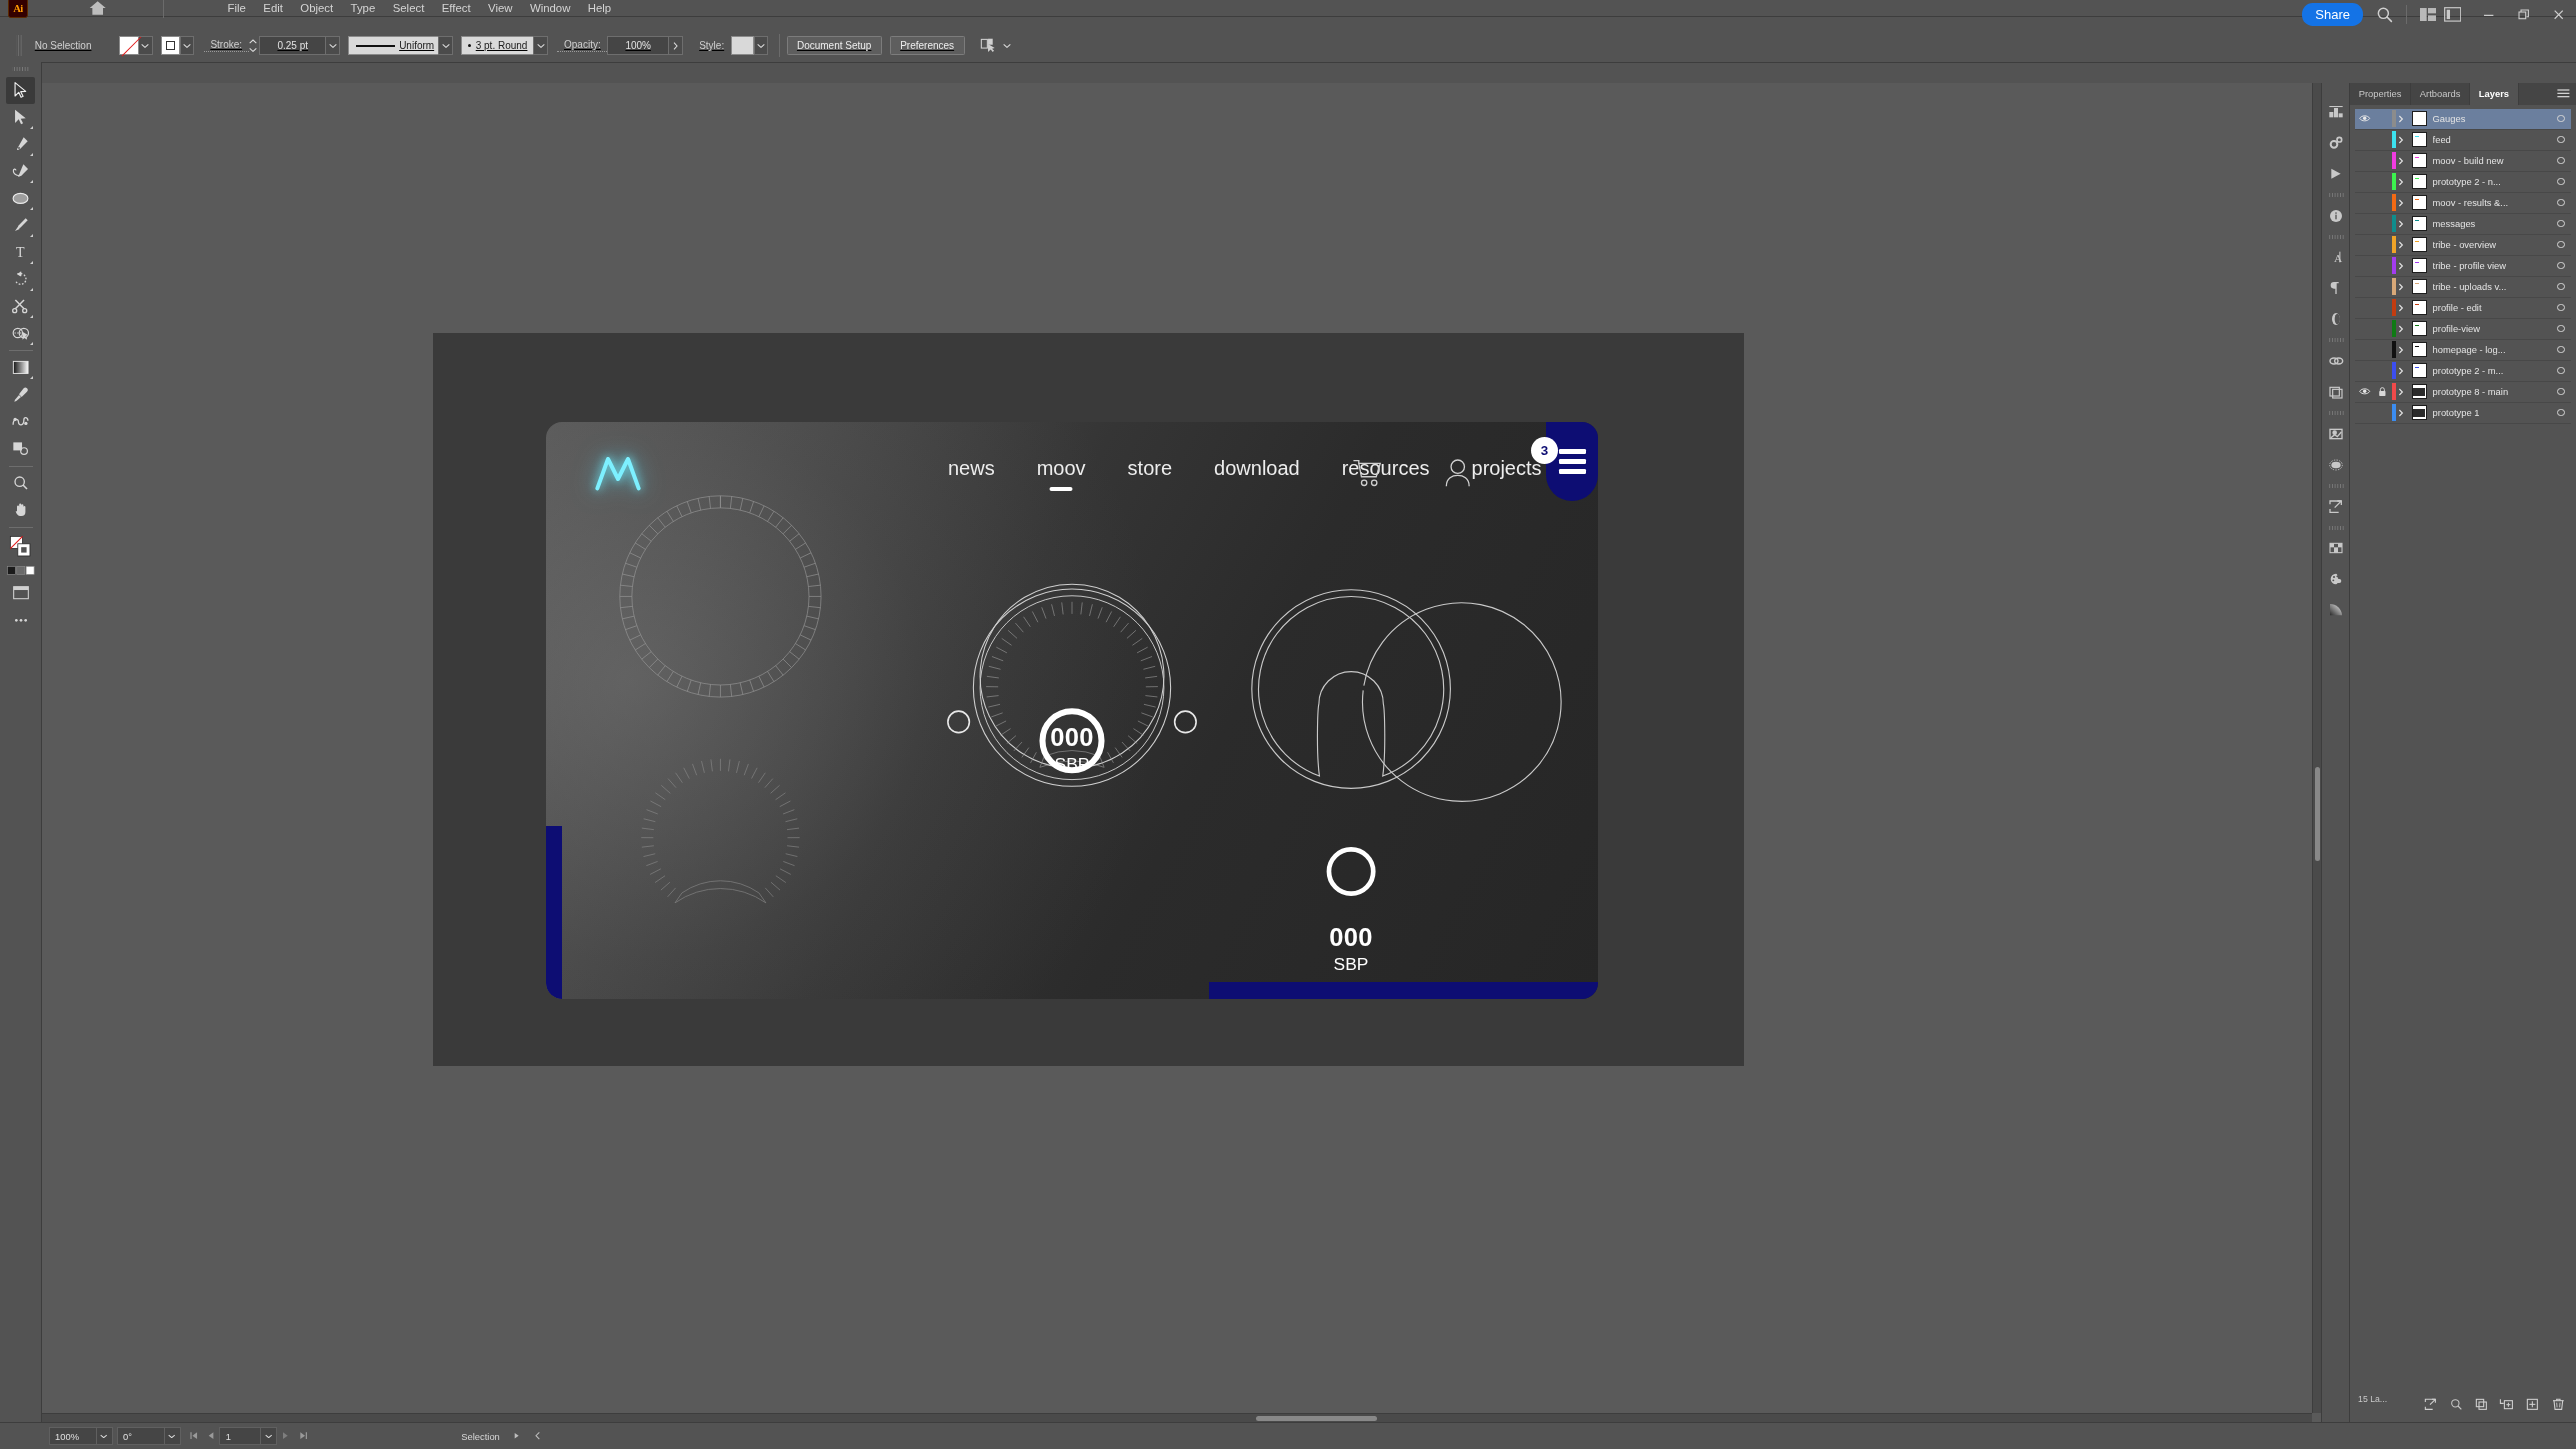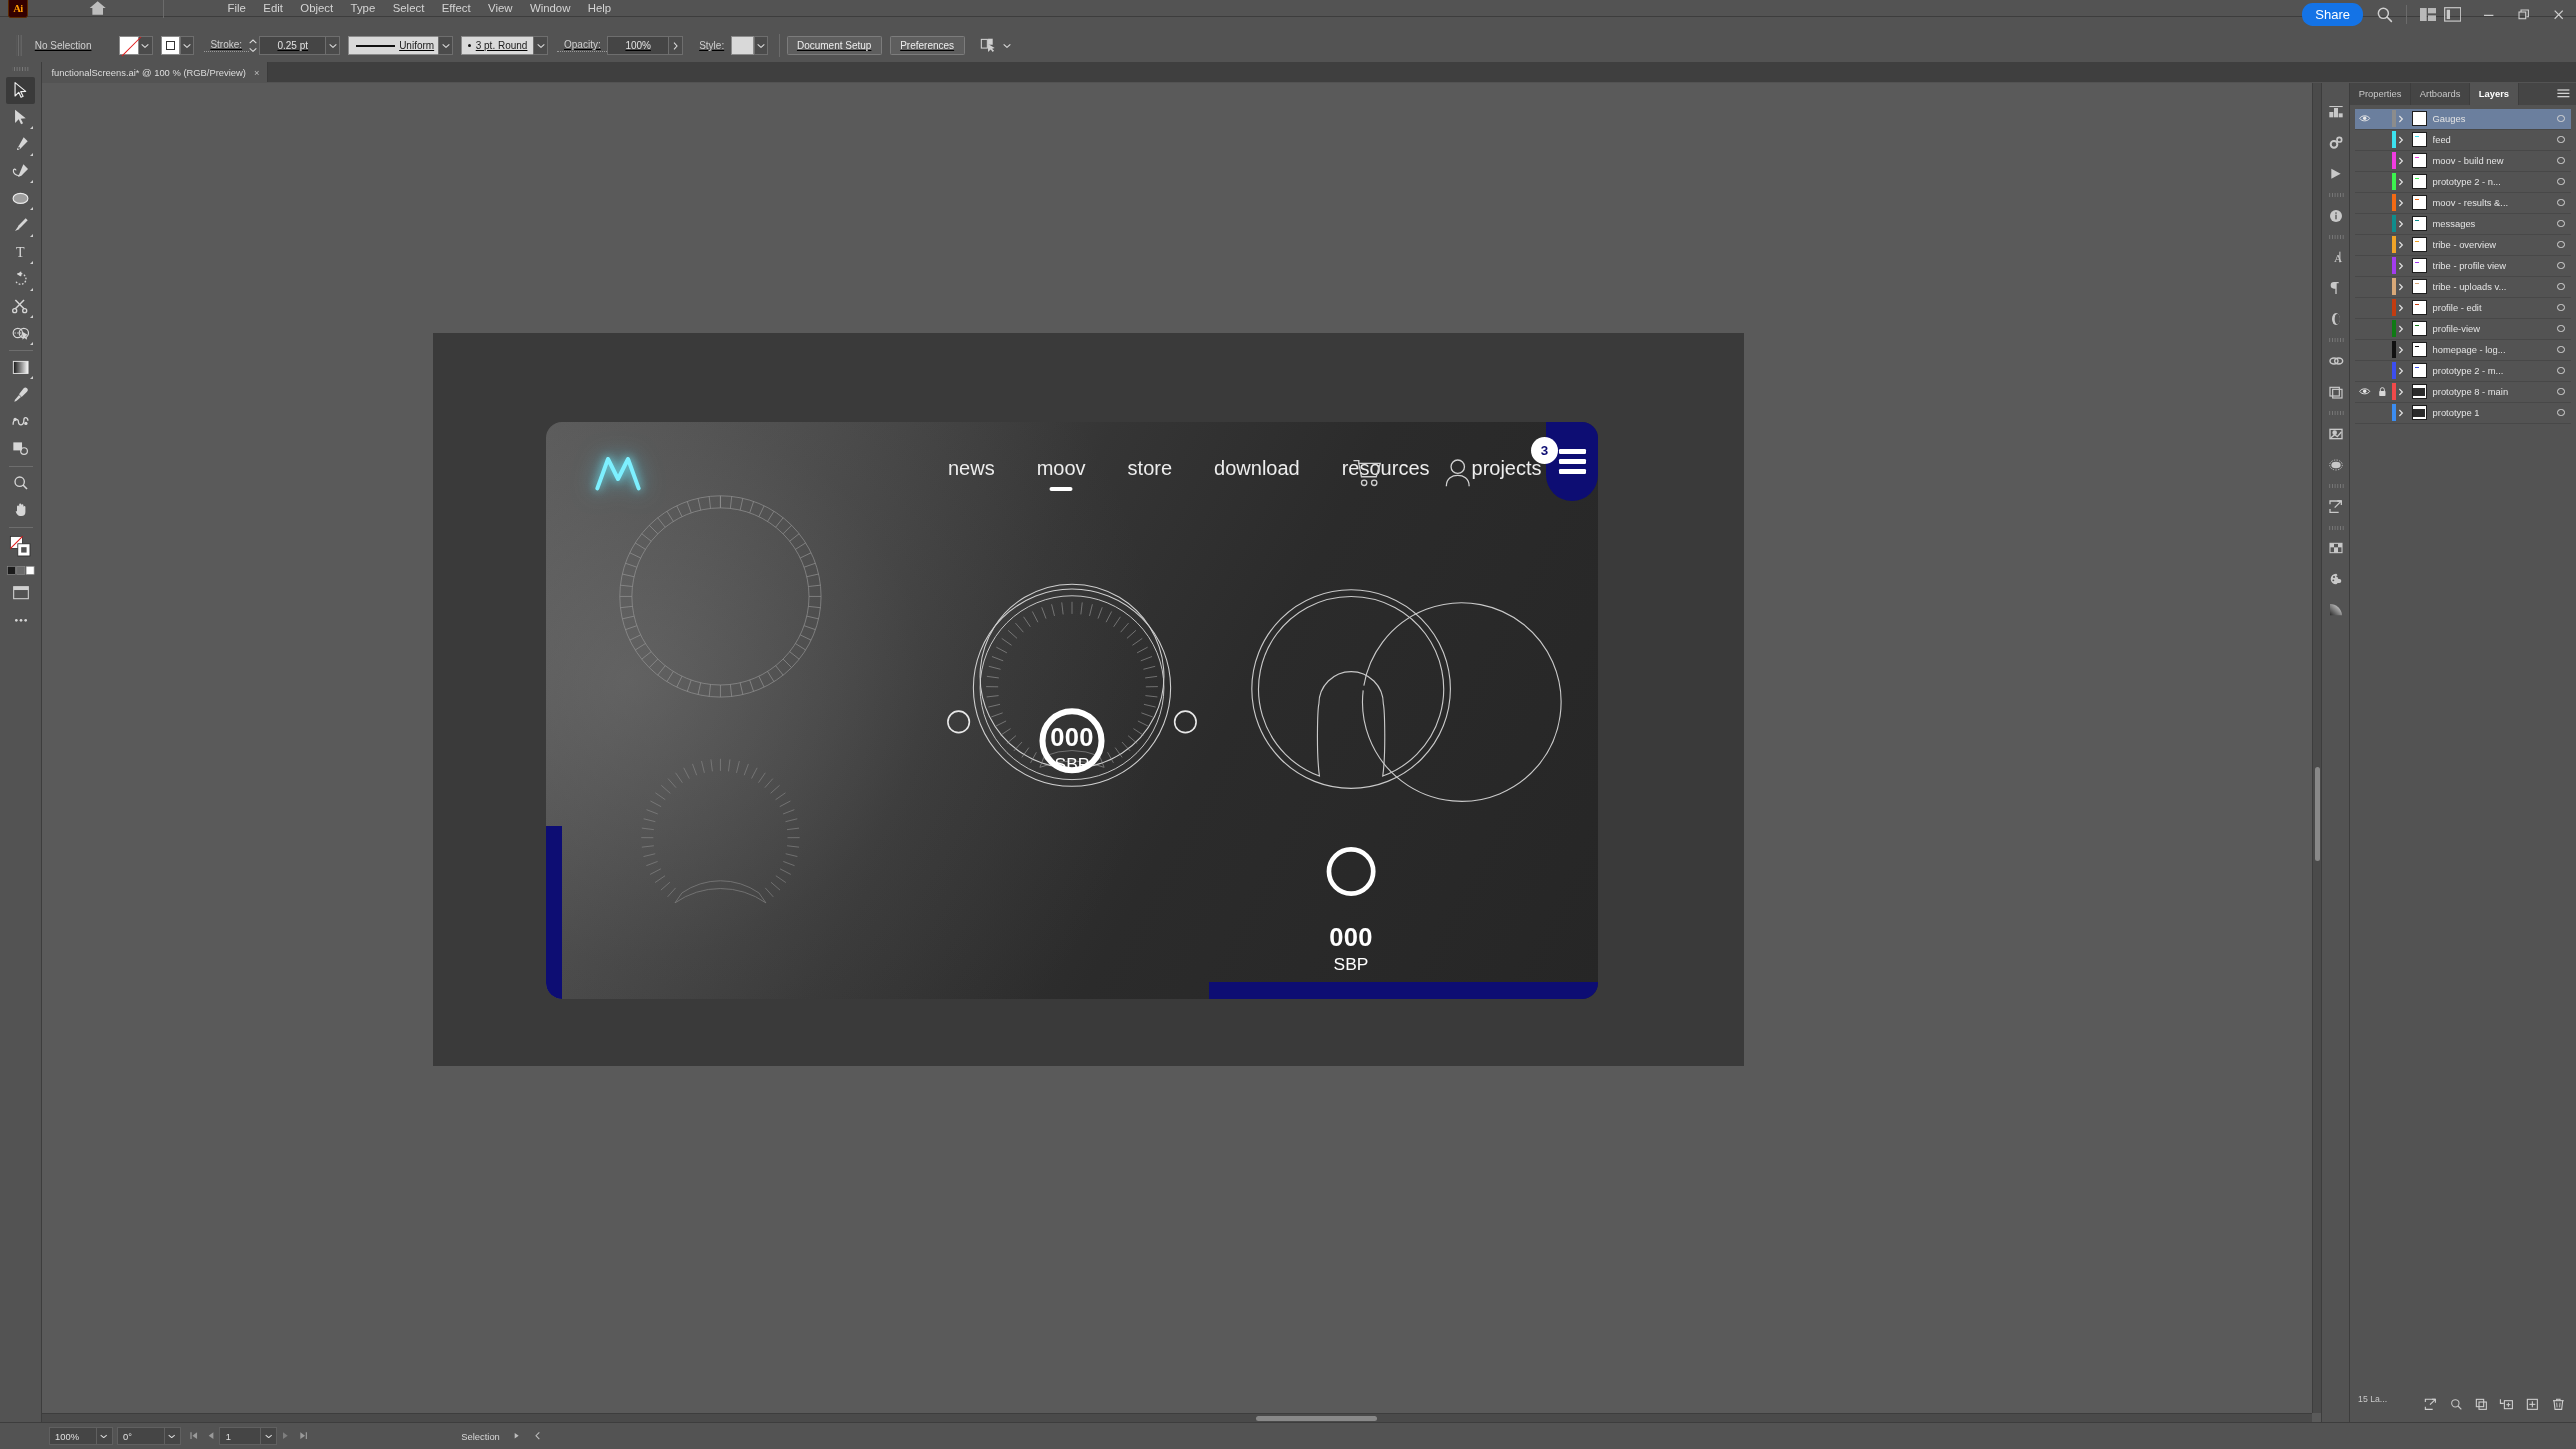--- a/index.html
+++ b/index.html
@@ -411,26 +411,20 @@
         </svg>
       </div>
       <div class="dd-btn" style="background:transparent;border:none">
         <svg width="8" height="5.4" viewBox="0 0 12 8">
             <polyline points="1,2 6,6.5 11,2" fill="none" stroke="#dcdcdc" stroke-width="1.6"></polyline>
           </svg>
       </div>
     </div>
   </div>
 
-  <div class="tabstrip">
-    <div class="doc-tab">
-      <span>functionalScreens.ai* @ 100 % (RGB/Preview)</span>
-      <span class="tab-close">×</span>
-    </div>
-  </div>
 
   <div class="toolbar">
     <div class="tb-grip"></div>
 
     <div class="tool active">
       <svg width="14.8" height="16" viewBox="0 0 22 24">
           <path d="M3 1 L3 21 L8.5 15.5 L12 23 L15 21.5 L11.5 14.5 L19 14 Z" fill="none" stroke="#f0f0f0" stroke-width="1.7" stroke-linejoin="round"></path>
         </svg>
     </div>
     <div class="tool">

